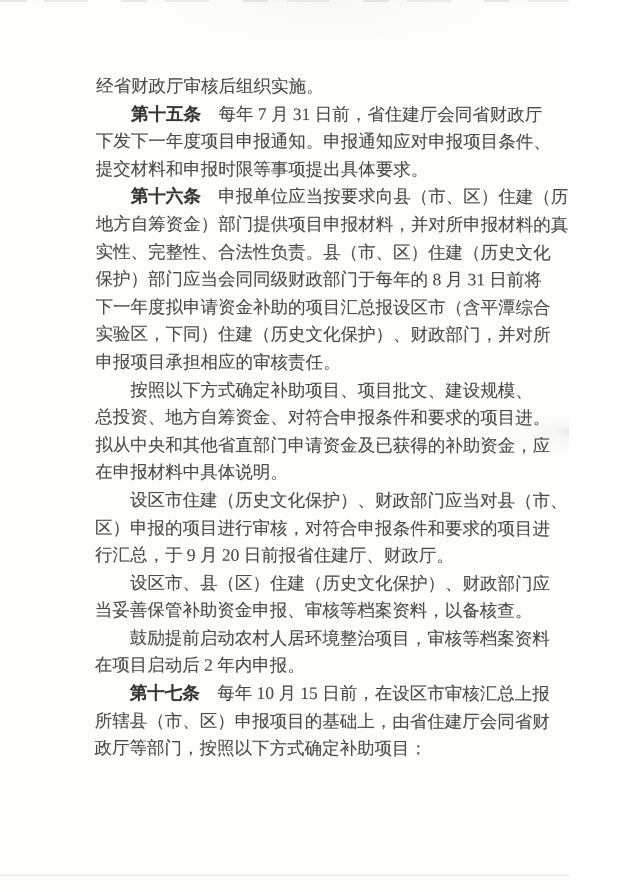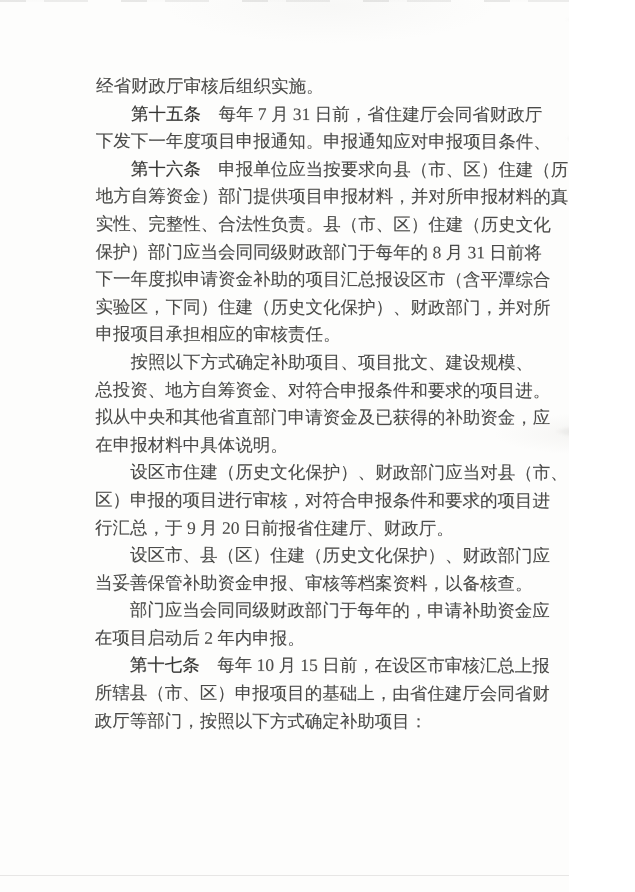--- a/index.html
+++ b/index.html
@@ -50,21 +50,21 @@
     font-size: 17.5px;
     line-height: 27.6px;
     color: #4b4b49;
     text-shadow: 0.3px 0.3px 0.6px rgba(90,90,88,0.30);
     transform: rotate(0.12deg);
     transform-origin: 50% 0;
   }
   .line { white-space: nowrap; }
   .line.indent { text-indent: 2em; }
   .text-block b {
-    font-weight: normal;
+    font-weight: bold;
     color: #353533;
     text-shadow: 0.4px 0.4px 0.5px rgba(55,55,53,0.35);
   }
 </style>
 </head>
 <body>
 
 <div class="page">
   <div class="edge-top"></div>
   <div class="edge-bottom"></div>
@@ -74,20 +74,21 @@
   <div class="smudge s4"></div>
   <div class="smudge s5"></div>
   <div class="smudge s6"></div>
   <div class="text-block" id="text-block">
       <div class="paragraph">
         <div class="line"><span>经省财政厅审核后组织实施。</span></div>
       </div>
       <div class="paragraph">
         <div class="line indent"><b>第十五条</b><span>　每年 7 月 31 日前，省住建厅会同省财政厅</span></div>
         <div class="line"><span>下发下一年度项目申报通知。申报通知应对申报项目条件、</span></div>
+        <div class="line"><span>提交材料和申报时限等事项提出具体要求。</span></div>
       </div>
       <div class="paragraph">
         <div class="line indent"><b>第十六条</b><span>　申报单位应当按要求向县（市、区）住建（历</span></div>
         <div class="line"><span>地方自筹资金）部门提供项目申报材料，并对所申报材料的真</span></div>
         <div class="line"><span>实性、完整性、合法性负责。县（市、区）住建（历史文化</span></div>
         <div class="line"><span>保护）部门应当会同同级财政部门于每年的 8 月 31 日前将</span></div>
         <div class="line"><span>下一年度拟申请资金补助的项目汇总报设区市（含平潭综合</span></div>
         <div class="line"><span>实验区，下同）住建（历史文化保护）、财政部门，并对所</span></div>
         <div class="line"><span>申报项目承担相应的审核责任。</span></div>
       </div>
@@ -100,21 +101,21 @@
       <div class="paragraph">
         <div class="line indent"><span>设区市住建（历史文化保护）、财政部门应当对县（市、</span></div>
         <div class="line"><span>区）申报的项目进行审核，对符合申报条件和要求的项目进</span></div>
         <div class="line"><span>行汇总，于 9 月 20 日前报省住建厅、财政厅。</span></div>
       </div>
       <div class="paragraph">
         <div class="line indent"><span>设区市、县（区）住建（历史文化保护）、财政部门应</span></div>
         <div class="line"><span>当妥善保管补助资金申报、审核等档案资料，以备核查。</span></div>
       </div>
       <div class="paragraph">
-        <div class="line indent"><span>部门应当会同同级财政部门于每年的，申请补助资金应</span></div>
+        <div class="line indent"><span>鼓励提前启动农村人居环境整治项目，审核等档案资料</span></div>
         <div class="line"><span>在项目启动后 2 年内申报。</span></div>
       </div>
       <div class="paragraph">
         <div class="line indent"><b>第十七条</b><span>　每年 10 月 15 日前，在设区市审核汇总上报</span></div>
         <div class="line"><span>所辖县（市、区）申报项目的基础上，由省住建厅会同省财</span></div>
         <div class="line"><span>政厅等部门，按照以下方式确定补助项目：</span></div>
       </div>
     </div>
 </div>
 

